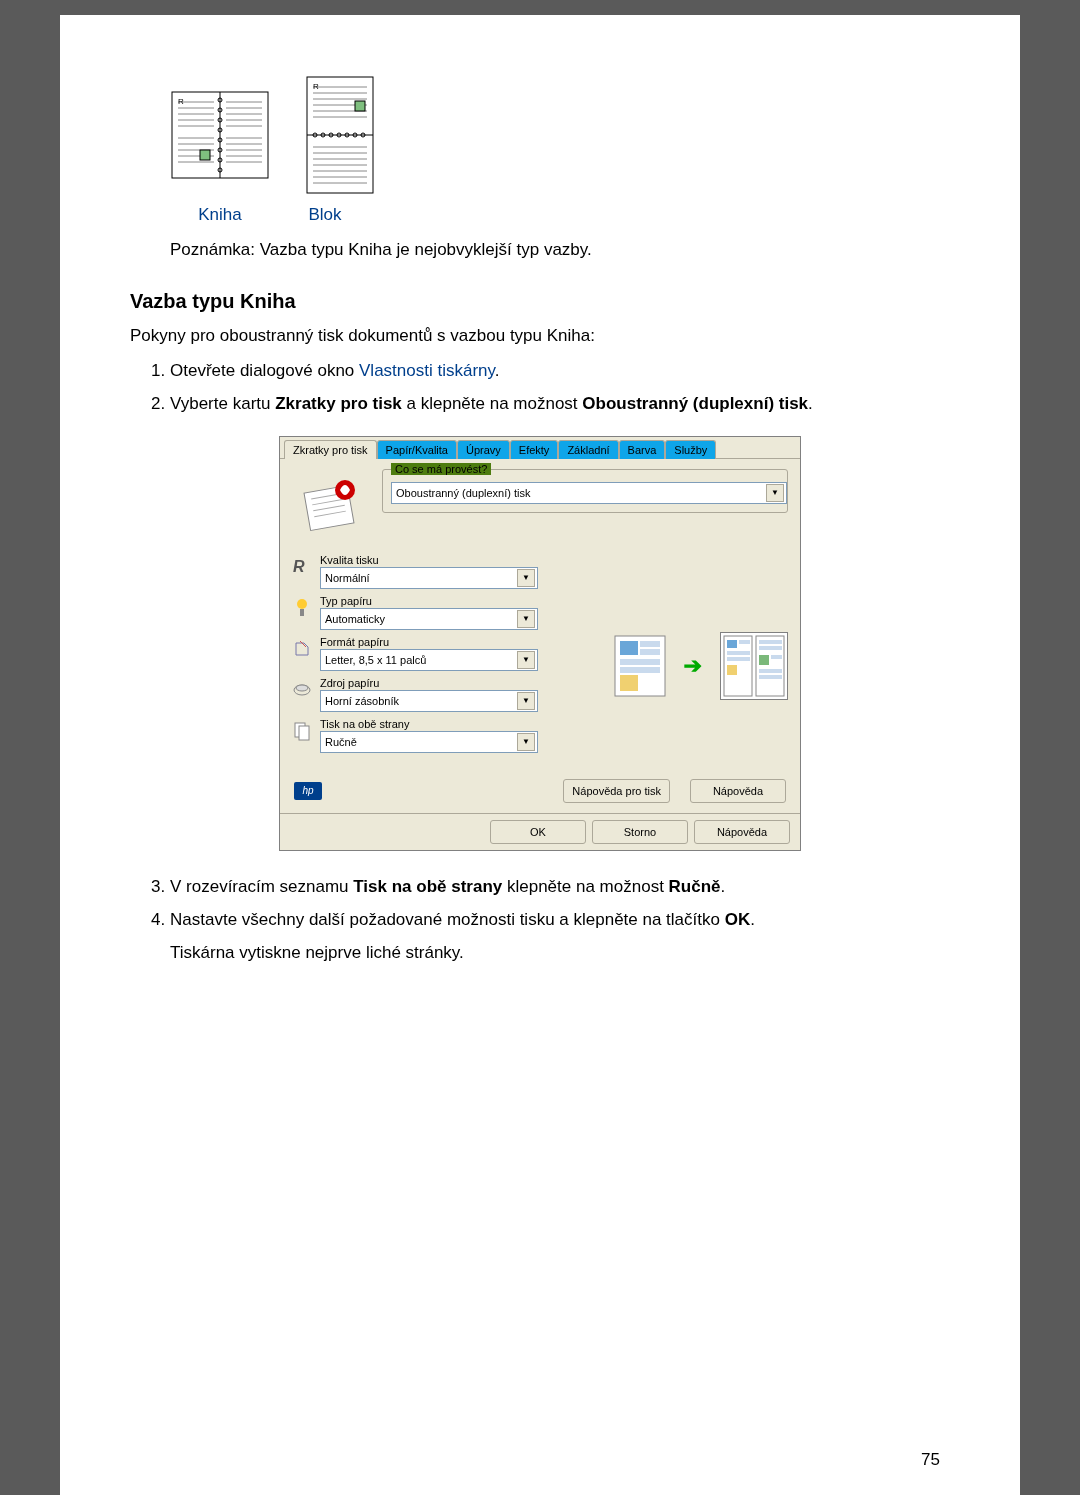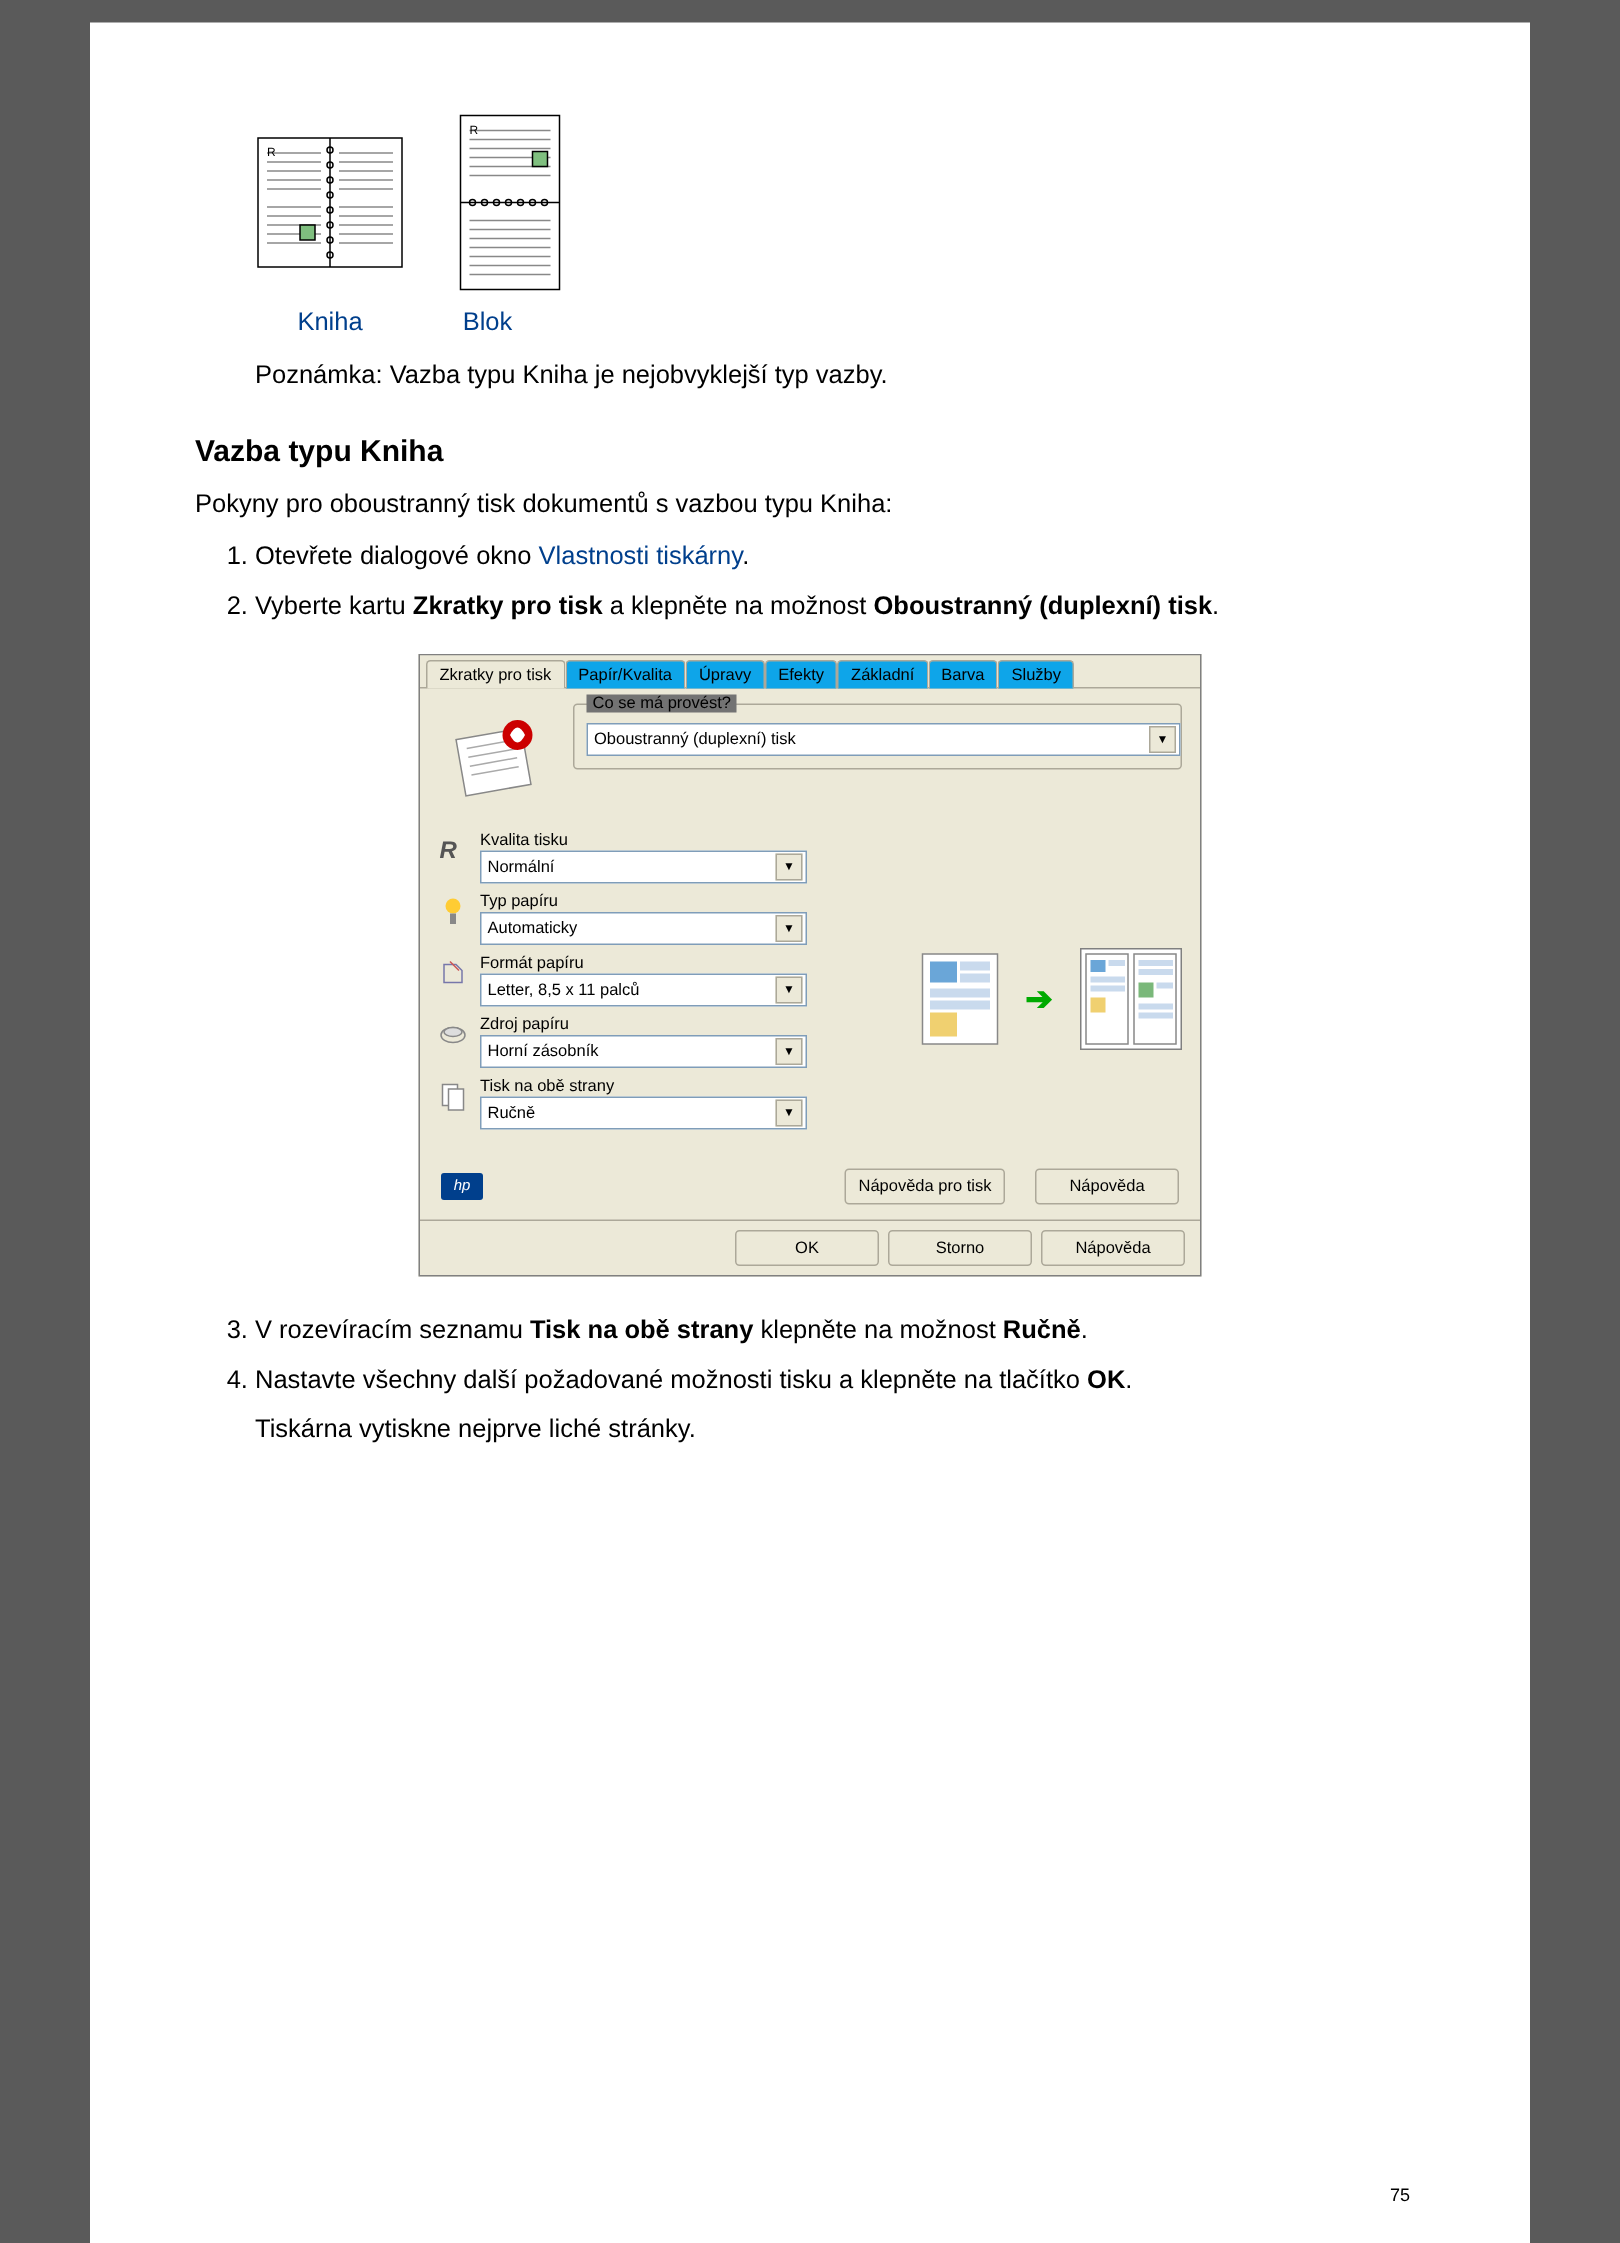--- a/index.html
+++ b/index.html
@@ -42,21 +42,21 @@
     font-size: 11px;
     font-family: Tahoma, Arial, sans-serif;
     color:#000;
   }
   .tabs { display:flex; border-bottom:1px solid #aca899; padding:2px 4px 0 4px; background:#ece9d8;}
   .tab { padding:3px 8px; border:1px solid #aca899; border-bottom:none; background:#ece9d8; margin-right:0px; border-top-left-radius:3px; border-top-right-radius:3px; position:relative; top:1px;}
   .tab.active { background:#ece9d8; z-index:2;}
   .tab.inactive { background:#0ea5e9; color:#000;}
   .dialog-body { padding:10px 12px; }
   .fieldset { border:1px solid #aca899; padding:6px 8px 8px 8px; margin-bottom:10px; border-radius:3px;}
-  .fieldset-label { position:relative; top:-13px; background:#737373; padding:0 4px; font-size:11px;}
+  .fieldset-label { position:relative; top:-13px; background:#4d7c0f; padding:0 4px; font-size:11px;}
   .select {
     width: 100%; height:20px; background:#fff; border:1px solid #7f9db9;
     display:flex; align-items:center; justify-content:space-between; padding:0 2px 0 4px;
     font-size:11px;
   }
   .select .arrow { width:16px; height:16px; background:#ece9d8; border:1px solid #aca899; display:flex; align-items:center; justify-content:center; font-size:8px;}
   .row { display:flex; align-items:flex-start; gap:8px; margin-bottom:6px;}
   .row .icon { width:20px; height:24px; display:flex; align-items:center; justify-content:center;}
   .row .field { flex:1;}
   .field-label { font-size:11px; margin-bottom:1px;}
@@ -66,21 +66,21 @@
   .preview-area { display:flex; align-items:center; gap:18px; margin-left:auto; margin-top:20px;}
   .arrow-big { color:#0a0; font-size:22px; font-weight:bold;}
   .button-row { display:flex; justify-content:flex-end; gap:6px; padding:6px 10px;}
   .inner-buttons { display:flex; justify-content:space-between; align-items:center; padding:0 2px; margin-top:20px;}
   .hp-logo { width:28px; height:18px; background:#003f8c; border-radius:2px; color:#fff; font-size:10px; font-style:italic; display:flex; align-items:center; justify-content:center;}
   .win-button {
     min-width:78px; height:22px; background:#ece9d8; border:1px solid #aca899;
     border-radius:3px; font-size:11px; display:flex; align-items:center; justify-content:center;
     padding:0 8px;
   }
-  .page-number { position:absolute; bottom:40px; right:80px; font-size:12px;text-align:right;}
+  .page-number { position:absolute; bottom:40px; right:80px; font-size:17px;text-align:right;}
   .mid-row { display:flex;}
   .left-controls { width:270px;}
   svg { display:block;}
 </style>
 </head>
 <body>
 
 <div class="page">
 
   <div class="binding-images">

